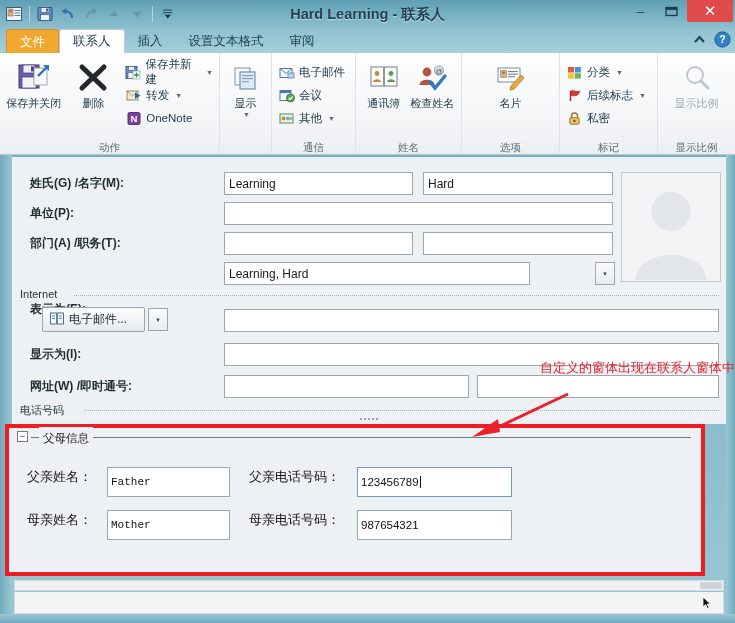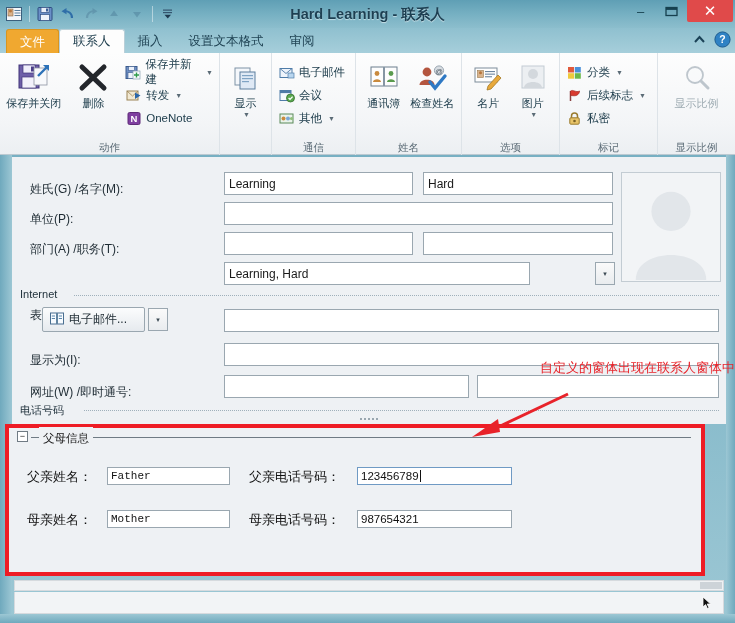--- a/index.html
+++ b/index.html
@@ -78,21 +78,21 @@
             background:linear-gradient(90deg,#6fa9bd,#9cc7d4); }
   #frameB { position:absolute; left:0; bottom:0; width:735px; height:9px;
             background:linear-gradient(180deg,#9cc7d4,#6fa9bd); }
   #frameR { position:absolute; right:0; top:155px; width:9px; height:468px;
             background:linear-gradient(270deg,#6fa9bd,#9cc7d4); }
 
   #topform {
     position:absolute; left:12px; top:157px; width:714px; height:260px;
     background:#eef1f4; overflow:hidden;
   }
-  .frow { position:absolute; height:23px; display:flex; align-items:flex-end; }
+  .frow { position:absolute; height:23px; display:flex; align-items:flex-start;font-weight:bold; }
   .flabel { font-size:12px; color:#1e2b33; }
   .finput {
     position:absolute; height:23px; background:#fff;
     border:1px solid #9aa7b0; font-size:12px; color:#1a1a1a;
     display:flex; align-items:center; padding:0 4px;
   }
   .fcombo-arrow {
     position:absolute; width:20px; height:23px; background:linear-gradient(180deg,#fafafa,#e9ecef);
     border:1px solid #9aa7b0; display:flex; align-items:center; justify-content:center;
     font-size:7px; color:#3c4a54;
@@ -128,21 +128,21 @@
   #cfinner { position:absolute; inset:0; background:#eef1f4; }
   .cf-group-label { position:absolute; left:30px; top:-1px; font-size:11.5px; color:#1a1a1a; background:#eef1f4; padding:4px 4px;}
   .cf-expander {
     position:absolute; left:8px; top:3px; width:11px; height:11px;
     border:1px solid #707b84; background:#fff; font-size:9px; line-height:9px;
     text-align:center; color:#222;
   }
   .cf-line { position:absolute; left:22px; top:9px; right:10px; height:1px; background:#6f7b84; }
   .cf-label { position:absolute; font-size:13px; color:#111; }
   .cf-input {
-    position:absolute; height:18px; background:#fff; border:1px solid #9aa7b0;
+    position:absolute; height:30px; background:#fff; border:1px solid #9aa7b0;
     font-family:"Liberation Mono", monospace; font-size:11px; color:#111;
     display:flex; align-items:center; padding:0 3px;
   }
   .cf-input.sans { font-family:"Liberation Sans", sans-serif; font-size:11.5px; }
   .caret-bar { display:inline-block; width:1px; height:12px; background:#111; margin-left:1px; }
 
   
   #annot {
     position:absolute; left:540px; top:357px; width:200px;
     font-size:13px; color:#e8232a; line-height:21px; z-index:30;
@@ -421,31 +421,20 @@
               <rect x="4.5" y="6.5" width="6" height="7" fill="#d9b38c" stroke="#9c7a4e" stroke-width=".6"></rect>
               <circle cx="7.5" cy="8.8" r="1.5" fill="#b5763e"></circle>
               <rect x="12" y="7" width="10" height="1.1" fill="#6e87a0"></rect>
               <rect x="12" y="9.6" width="10" height="1.1" fill="#6e87a0"></rect>
               <rect x="12" y="12.2" width="7" height="1.1" fill="#6e87a0"></rect>
               <path d="M15 22 L25 11 L28 14 L18 25 L14 26 Z" fill="#e8a93c" stroke="#a57a24" stroke-width=".8"></path>
             </svg>
           </span>
           <span class="cap">名片</span>
         </div>
-        <div class="bigbtn" style="width:46px">
-          <span class="glyph">
-            <svg width="28" height="28" viewBox="0 0 28 28">
-              <rect x="3" y="2" width="22" height="22" fill="#eceff2" stroke="#c3ccd3"></rect>
-              <circle cx="14" cy="10" r="5" fill="#d3d8dd"></circle>
-              <path d="M5 24 C5 16 23 16 23 24 Z" fill="#d3d8dd"></path>
-            </svg>
-          </span>
-          <span class="cap">图片</span>
-          <span class="caret">▼</span>
-        </div>
       </div>
       <div class="rgroup-title">选项</div>
     </div>
 
     <div class="rgroup" style="width:98px">
       <div class="rgroup-body">
         <div class="smallcol">
           <div class="smallbtn">
             <span class="sg">
               <svg width="15" height="15" viewBox="0 0 15 15">

